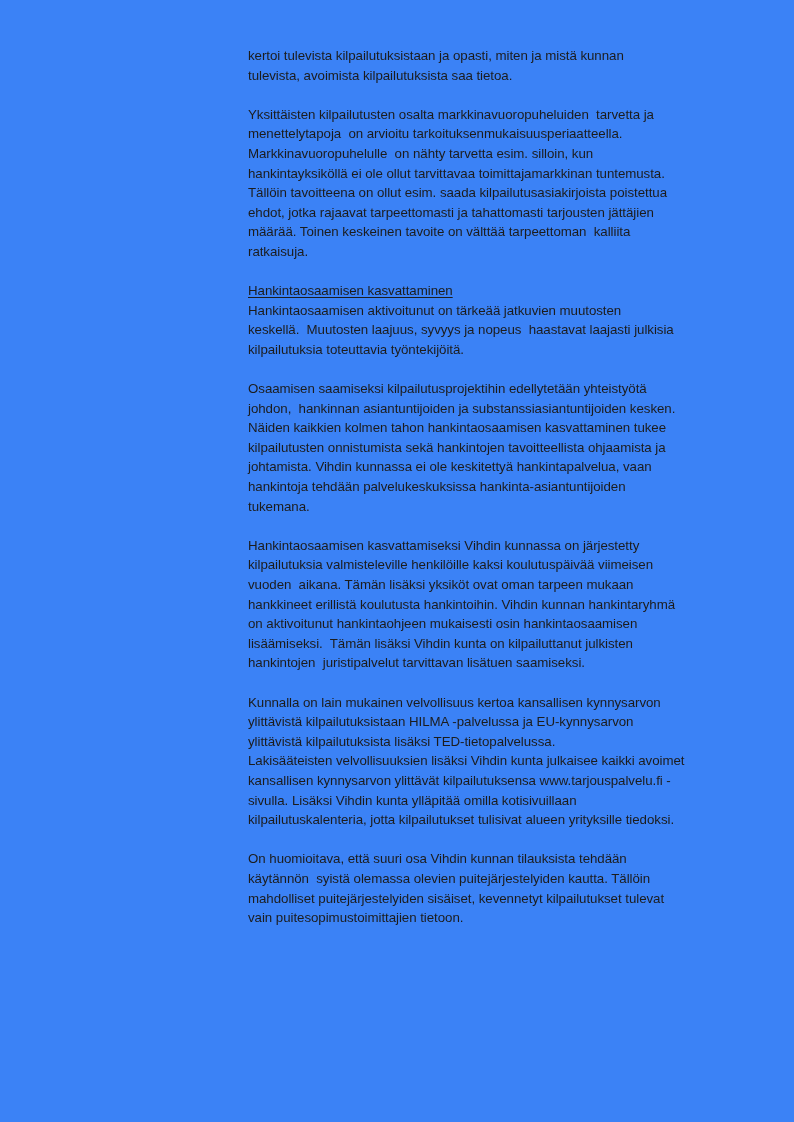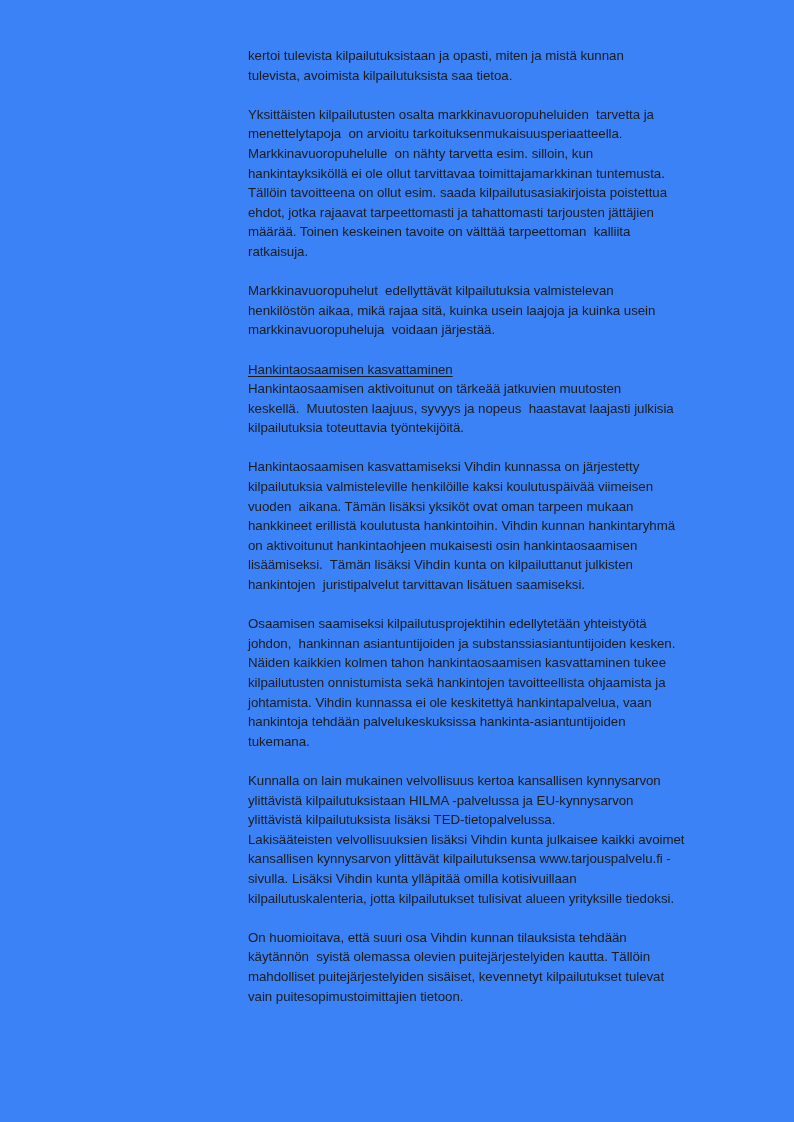--- a/index.html
+++ b/index.html
@@ -52,51 +52,46 @@
       <div class="para">Yksittäisten kilpailutusten osalta markkinavuoropuheluiden  tarvetta ja
 menettelytapoja  on arvioitu tarkoituksenmukaisuusperiaatteella.
 Markkinavuoropuhelulle  on nähty tarvetta esim. silloin, kun
 hankintayksiköllä ei ole ollut tarvittavaa toimittajamarkkinan tuntemusta.
 Tällöin tavoitteena on ollut esim. saada kilpailutusasiakirjoista poistettua
 ehdot, jotka rajaavat tarpeettomasti ja tahattomasti tarjousten jättäjien
 määrää. Toinen keskeinen tavoite on välttää tarpeettoman  kalliita
 ratkaisuja.</div>
     </div>
 
-    <div class="block">
-      <div class="para">Markkinavuoropuhelut  edellyttävät kilpailutuksia valmistelevan
-henkilöstön aikaa, mikä rajaa sitä, kuinka usein laajoja ja kuinka usein
-markkinavuoropuheluja  voidaan järjestää.</div>
-    </div>
 
     <div class="block">
       <div class="heading">Hankintaosaamisen kasvattaminen</div>
       <div class="para">Hankintaosaamisen aktivoitunut on tärkeää jatkuvien muutosten
 keskellä.  Muutosten laajuus, syvyys ja nopeus  haastavat laajasti julkisia
 kilpailutuksia toteuttavia työntekijöitä.</div>
+    </div>
+
+    <div class="block">
+      <div class="para">Osaamisen saamiseksi kilpailutusprojektihin edellytetään yhteistyötä
+johdon,  hankinnan asiantuntijoiden ja substanssiasiantuntijoiden kesken.
+Näiden kaikkien kolmen tahon hankintaosaamisen kasvattaminen tukee
+kilpailutusten onnistumista sekä hankintojen tavoitteellista ohjaamista ja
+johtamista. Vihdin kunnassa ei ole keskitettyä hankintapalvelua, vaan
+hankintoja tehdään palvelukeskuksissa hankinta-asiantuntijoiden
+tukemana.</div>
     </div>
 
     <div class="block">
       <div class="para">Hankintaosaamisen kasvattamiseksi Vihdin kunnassa on järjestetty
 kilpailutuksia valmisteleville henkilöille kaksi koulutuspäivää viimeisen
 vuoden  aikana. Tämän lisäksi yksiköt ovat oman tarpeen mukaan
 hankkineet erillistä koulutusta hankintoihin. Vihdin kunnan hankintaryhmä
 on aktivoitunut hankintaohjeen mukaisesti osin hankintaosaamisen
 lisäämiseksi.  Tämän lisäksi Vihdin kunta on kilpailuttanut julkisten
 hankintojen  juristipalvelut tarvittavan lisätuen saamiseksi.</div>
-    </div>
-
-    <div class="block">
-      <div class="para">Osaamisen saamiseksi kilpailutusprojektihin edellytetään yhteistyötä
-johdon,  hankinnan asiantuntijoiden ja substanssiasiantuntijoiden kesken.
-Näiden kaikkien kolmen tahon hankintaosaamisen kasvattaminen tukee
-kilpailutusten onnistumista sekä hankintojen tavoitteellista ohjaamista ja
-johtamista. Vihdin kunnassa ei ole keskitettyä hankintapalvelua, vaan
-hankintoja tehdään palvelukeskuksissa hankinta-asiantuntijoiden
-tukemana.</div>
     </div>
 
     <div class="block">
       <div class="para">Kunnalla on lain mukainen velvollisuus kertoa kansallisen kynnysarvon
 ylittävistä kilpailutuksistaan HILMA -palvelussa ja EU-kynnysarvon
 ylittävistä kilpailutuksista lisäksi TED-tietopalvelussa.
 Lakisääteisten velvollisuuksien lisäksi Vihdin kunta julkaisee kaikki avoimet
 kansallisen kynnysarvon ylittävät kilpailutuksensa www.tarjouspalvelu.fi -
 sivulla. Lisäksi Vihdin kunta ylläpitää omilla kotisivuillaan
 kilpailutuskalenteria, jotta kilpailutukset tulisivat alueen yrityksille tiedoksi.</div>

